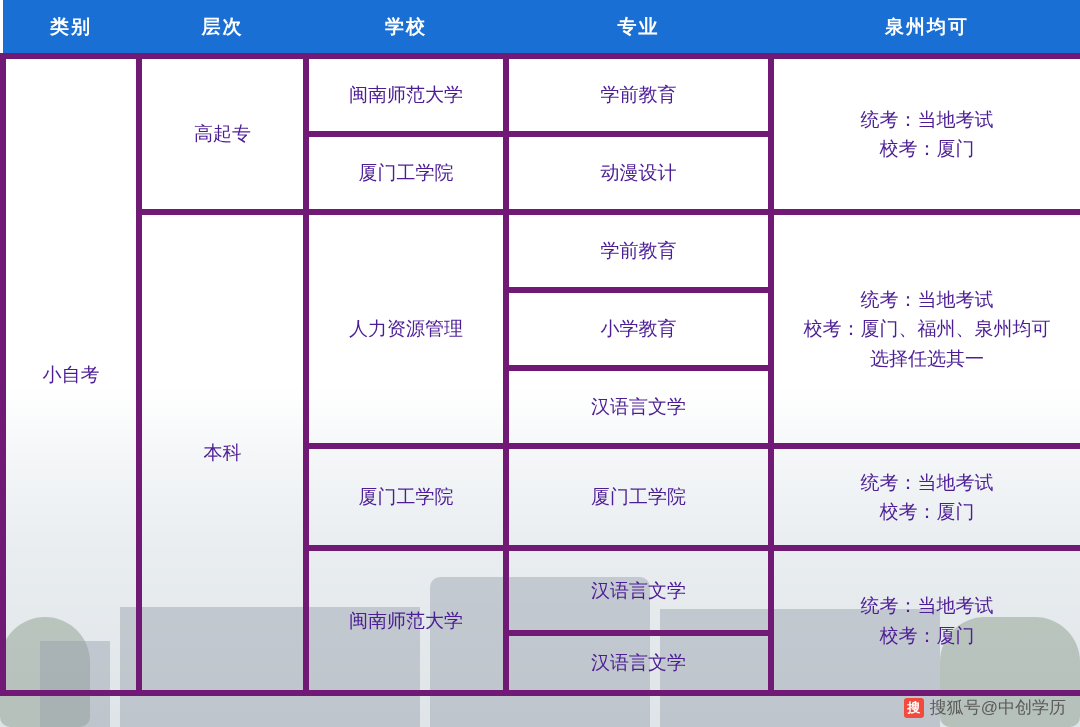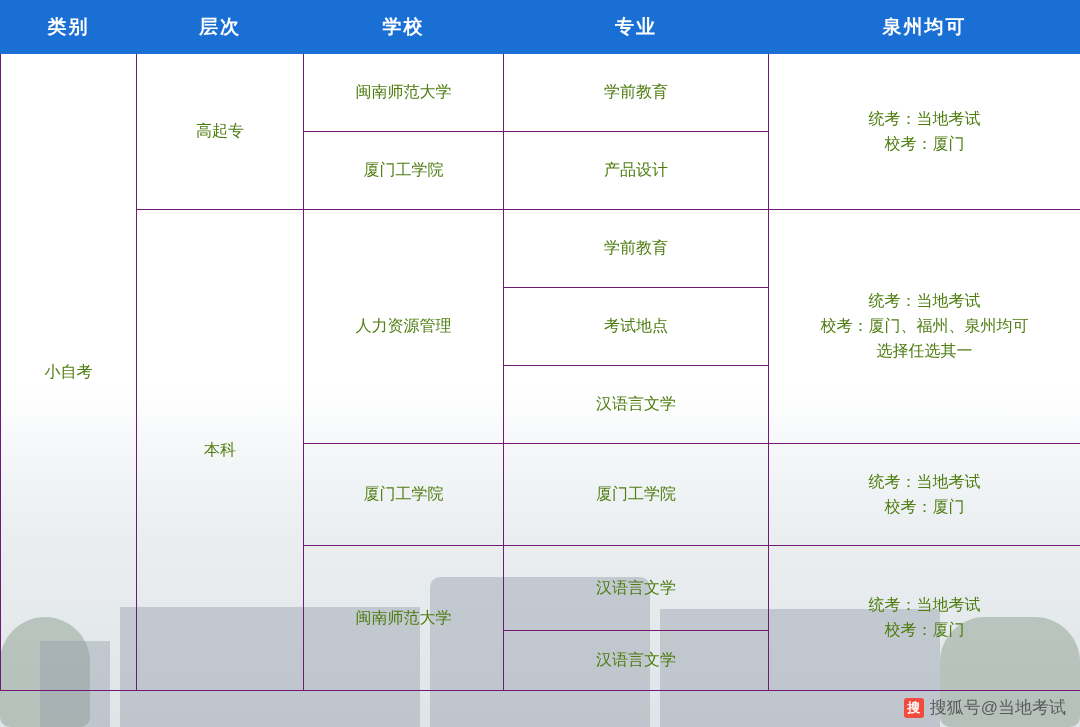--- a/index.html
+++ b/index.html
@@ -69,25 +69,25 @@
     background: #1a6fd4;
     color: #ffffff;
     font-size: 19px;
     font-weight: bold;
     height: 50px;
     border: 1px solid #1a6fd4;
     text-align: center;
     letter-spacing: 2px;
   }
   table.grid td {
-    border: 1px solid #701a75;
+    border: 6px solid #701a75;
     text-align: center;
     vertical-align: middle;
-    font-size: 16px;
-    color: #4d7c0f;
+    font-size: 19px;
+    color: #4c1d95;
     background: transparent;
     padding: 6px 8px;
     line-height: 1.55;
   }
   td.loc {
     font-size: 18px;
     white-space: pre-line;
   }
   td.cat, td.lvl {
     font-size: 19px;
@@ -151,33 +151,33 @@
       <tr style="height:78px;">
         <td class="cat" rowspan="8">小自考</td>
         <td class="lvl" rowspan="2">高起专</td>
         <td>闽南师范大学</td>
         <td>学前教育</td>
         <td class="loc" rowspan="2">统考：当地考试
 校考：厦门</td>
       </tr>
       <tr style="height:78px;">
         <td>厦门工学院</td>
-        <td>产品设计</td>
+        <td>动漫设计</td>
       </tr>
 
       <tr style="height:78px;">
         <td class="lvl" rowspan="6">本科</td>
         <td rowspan="3">人力资源管理</td>
         <td>学前教育</td>
         <td class="loc" rowspan="3">统考：当地考试
 校考：厦门、福州、泉州均可
 选择任选其一</td>
       </tr>
       <tr style="height:78px;">
-        <td>考试地点</td>
+        <td>小学教育</td>
       </tr>
       <tr style="height:78px;">
         <td>汉语言文学</td>
       </tr>
 
       <tr style="height:102px;">
         <td>厦门工学院</td>
         <td>厦门工学院</td>
         <td class="loc">统考：当地考试
 校考：厦门</td>
@@ -191,14 +191,14 @@
       </tr>
       <tr style="height:60px;">
         <td>汉语言文学</td>
       </tr>
     </tbody>
   </table>
 </div>
 
 <div class="watermark">
   <span class="wm-logo">搜</span>
-  <span>搜狐号@当地考试</span>
+  <span>搜狐号@中创学历</span>
 </div>
 
 </body></html>

